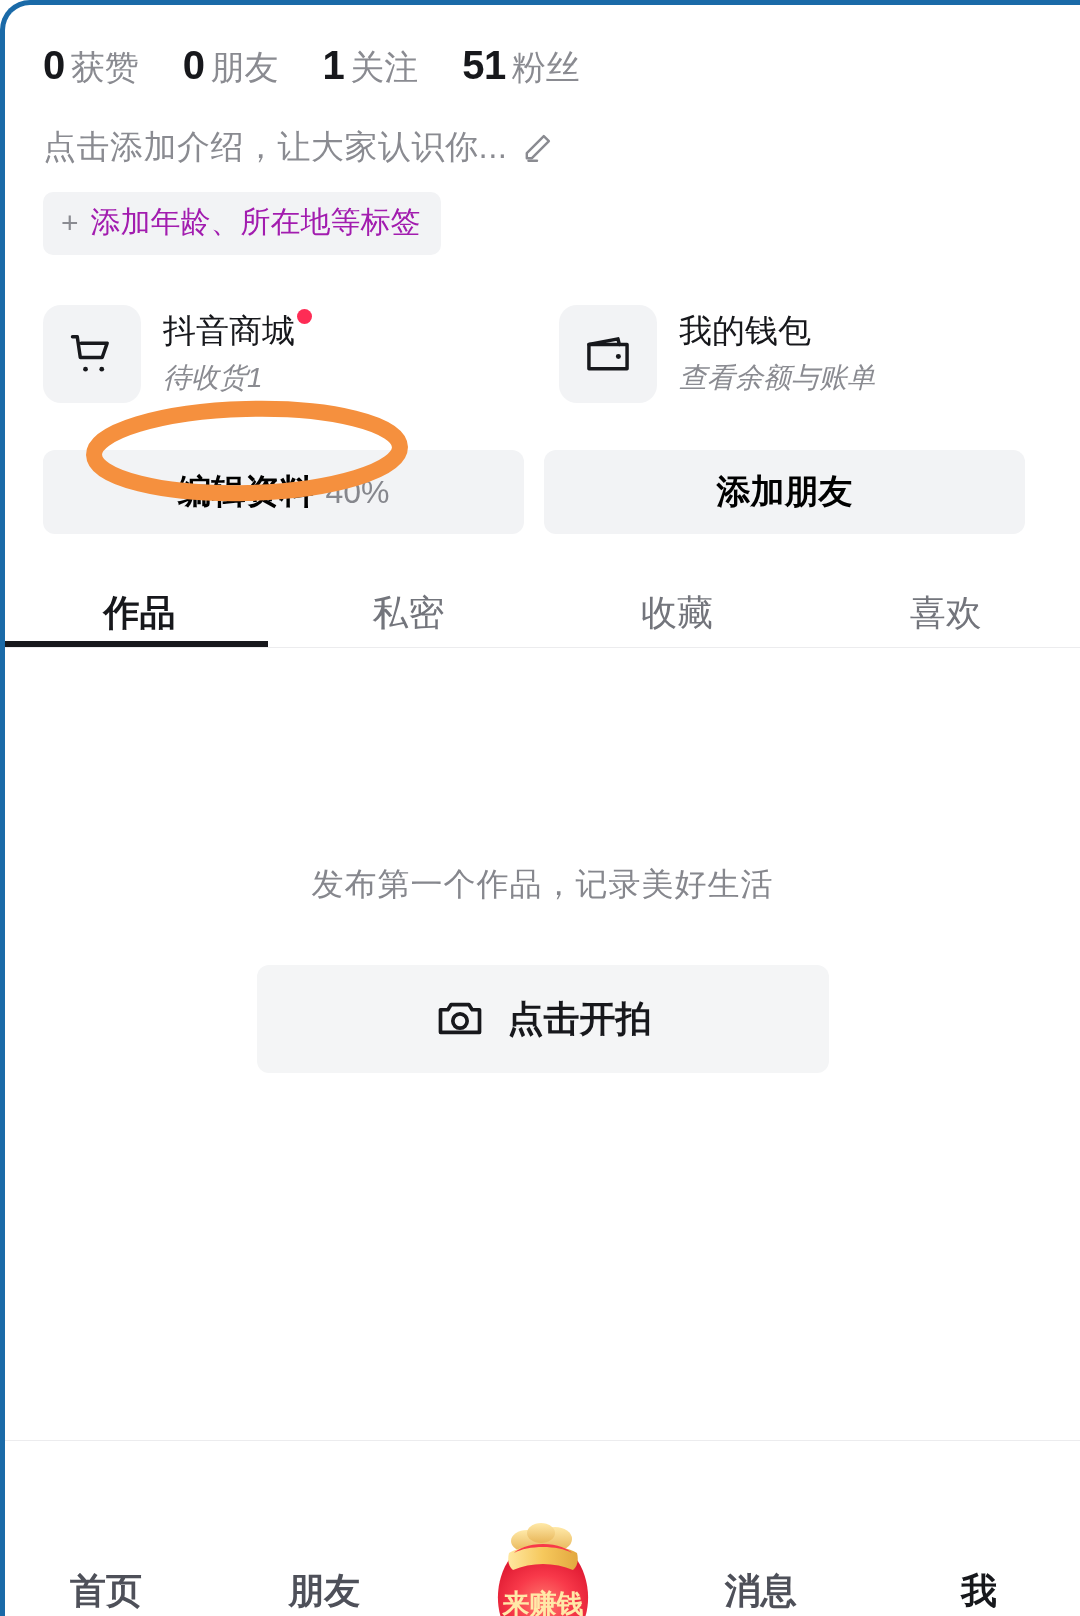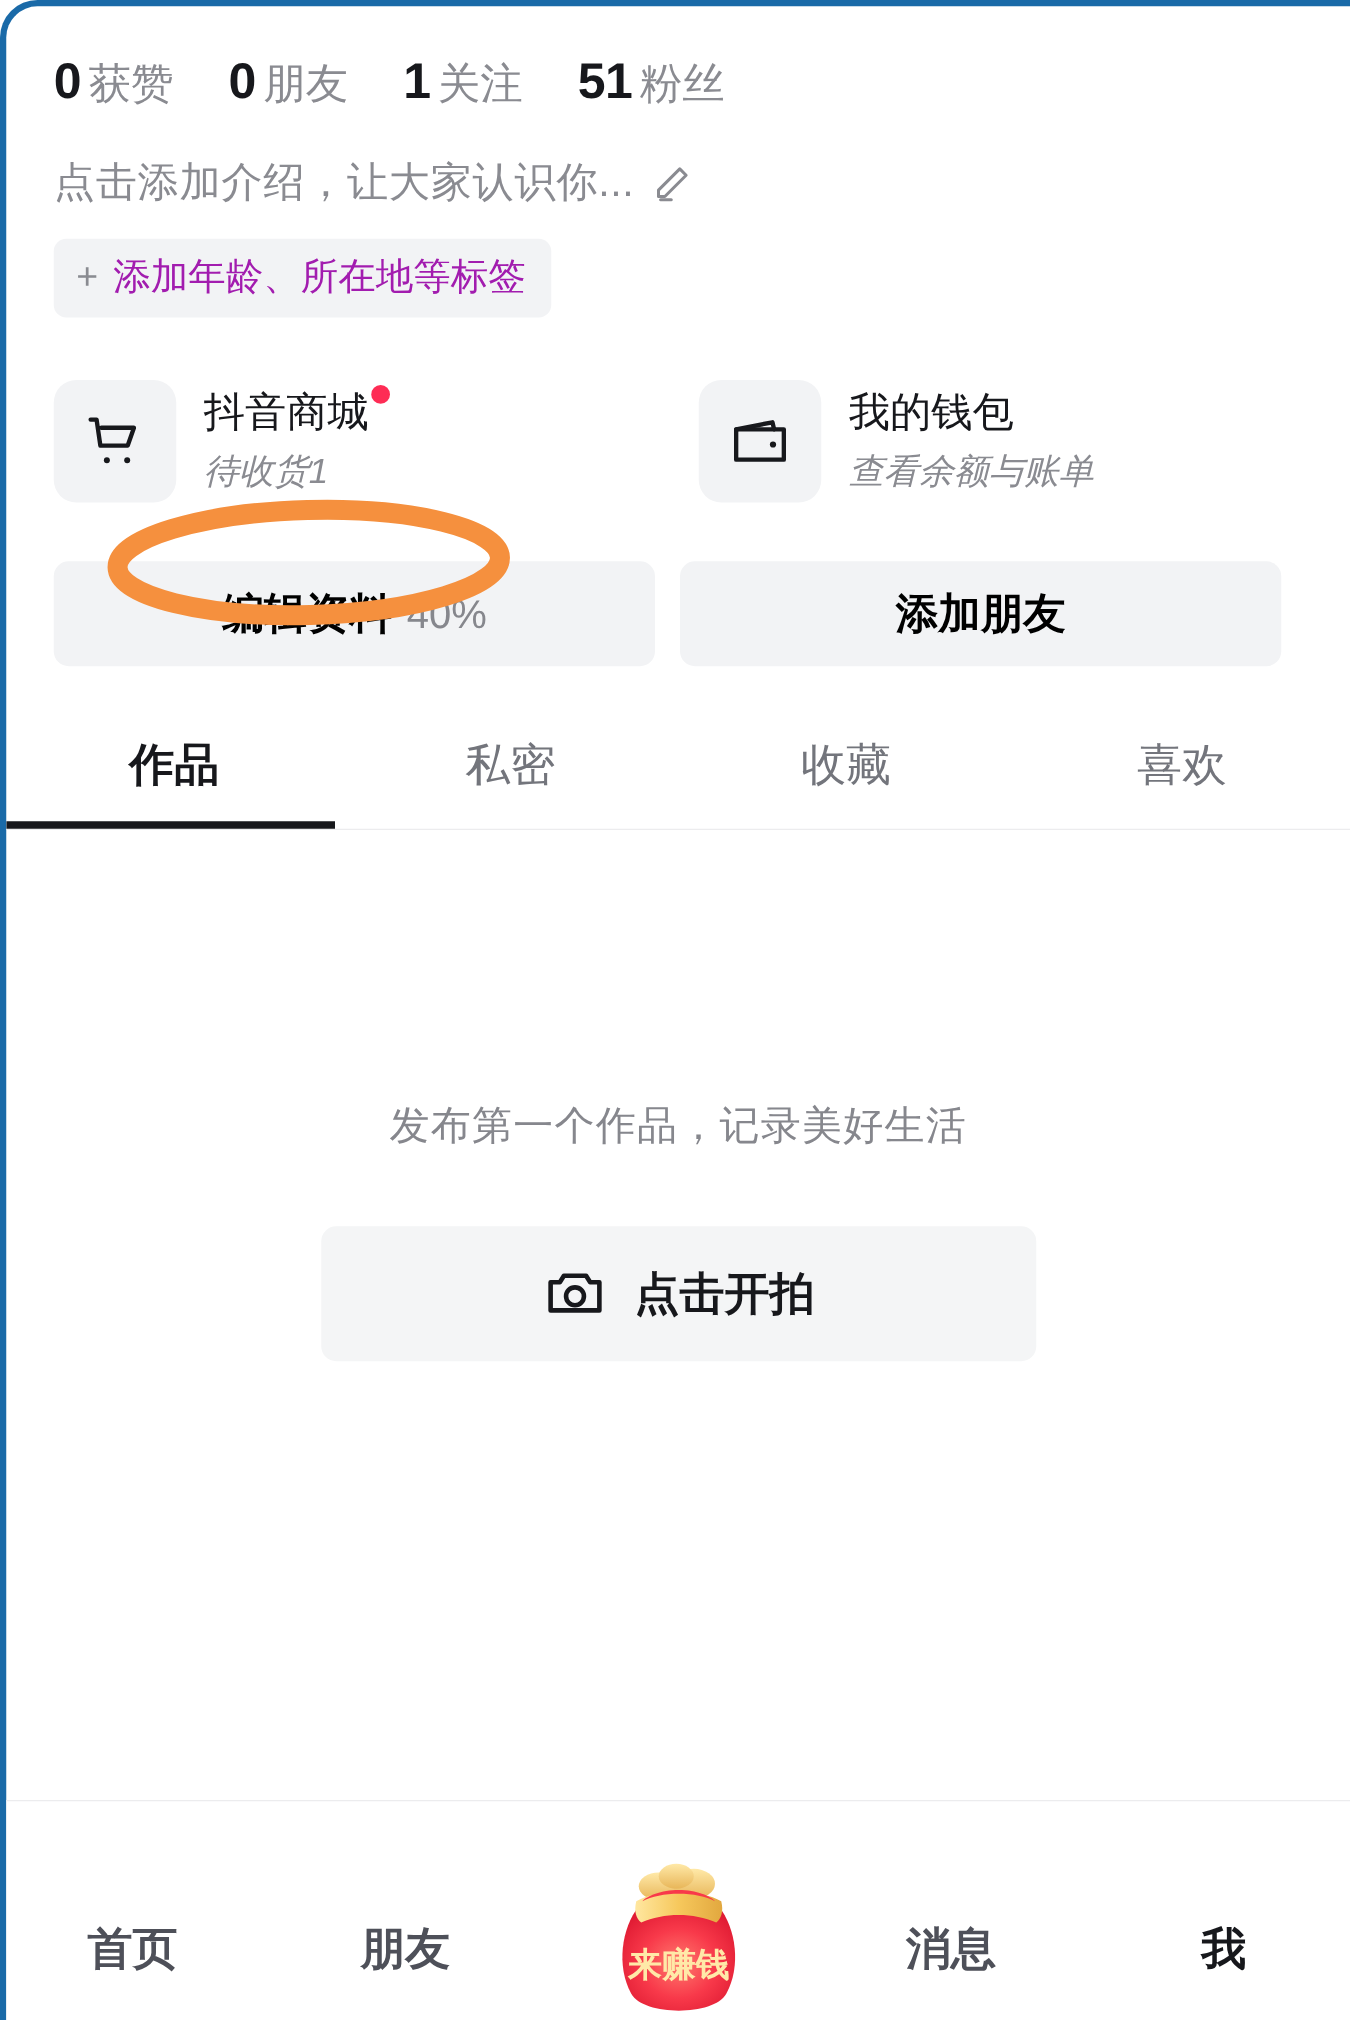--- a/index.html
+++ b/index.html
@@ -152,21 +152,21 @@
   .tabs {
     display: flex;
     margin-top: 55px;
     position: relative;
   }
   .tab {
     flex: 1 1 0;
     text-align: center;
     font-size: 36px;
     color: #73757c;
-    padding-bottom: 26px;
+    padding-bottom: 9px;
   }
   .tab.active {
     color: #17181c;
     font-weight: bold;
   }
   .tab-underline {
     position: absolute;
     left: 0; bottom: 0;
     width: 263px; height: 6px;
     background: #17181c;
@@ -205,21 +205,21 @@
 
   
   .nav {
     position: absolute;
     left: 0; bottom: 0;
     width: 100%;
     height: 176px;
     background: #ffffff;
     border-top: 1px solid #ececee;
     display: flex;
-    align-items: center;
+    align-items: flex-end;
     gap: 16px;
   }
   .nav-item {
     flex: 1 1 0;
     text-align: center;
     position: relative;
     padding-top: 62px;
   }
   .nav-label {
     font-size: 36px;

